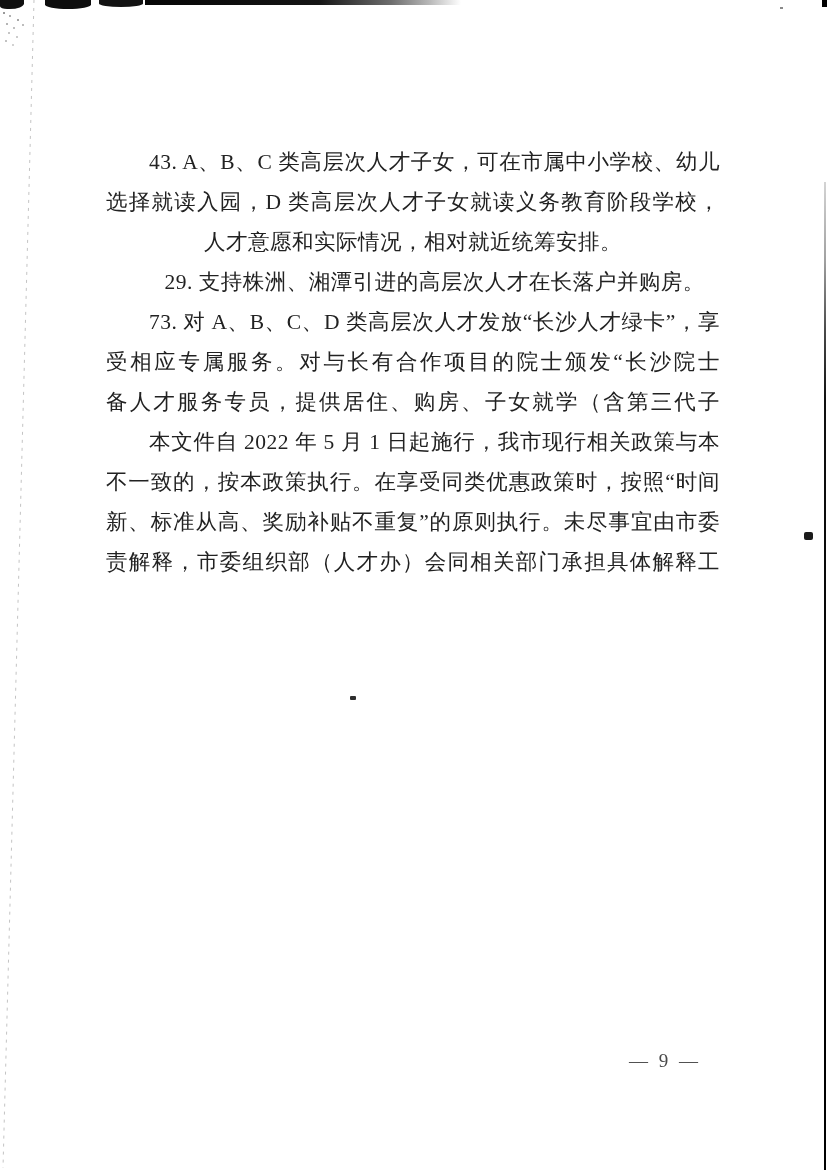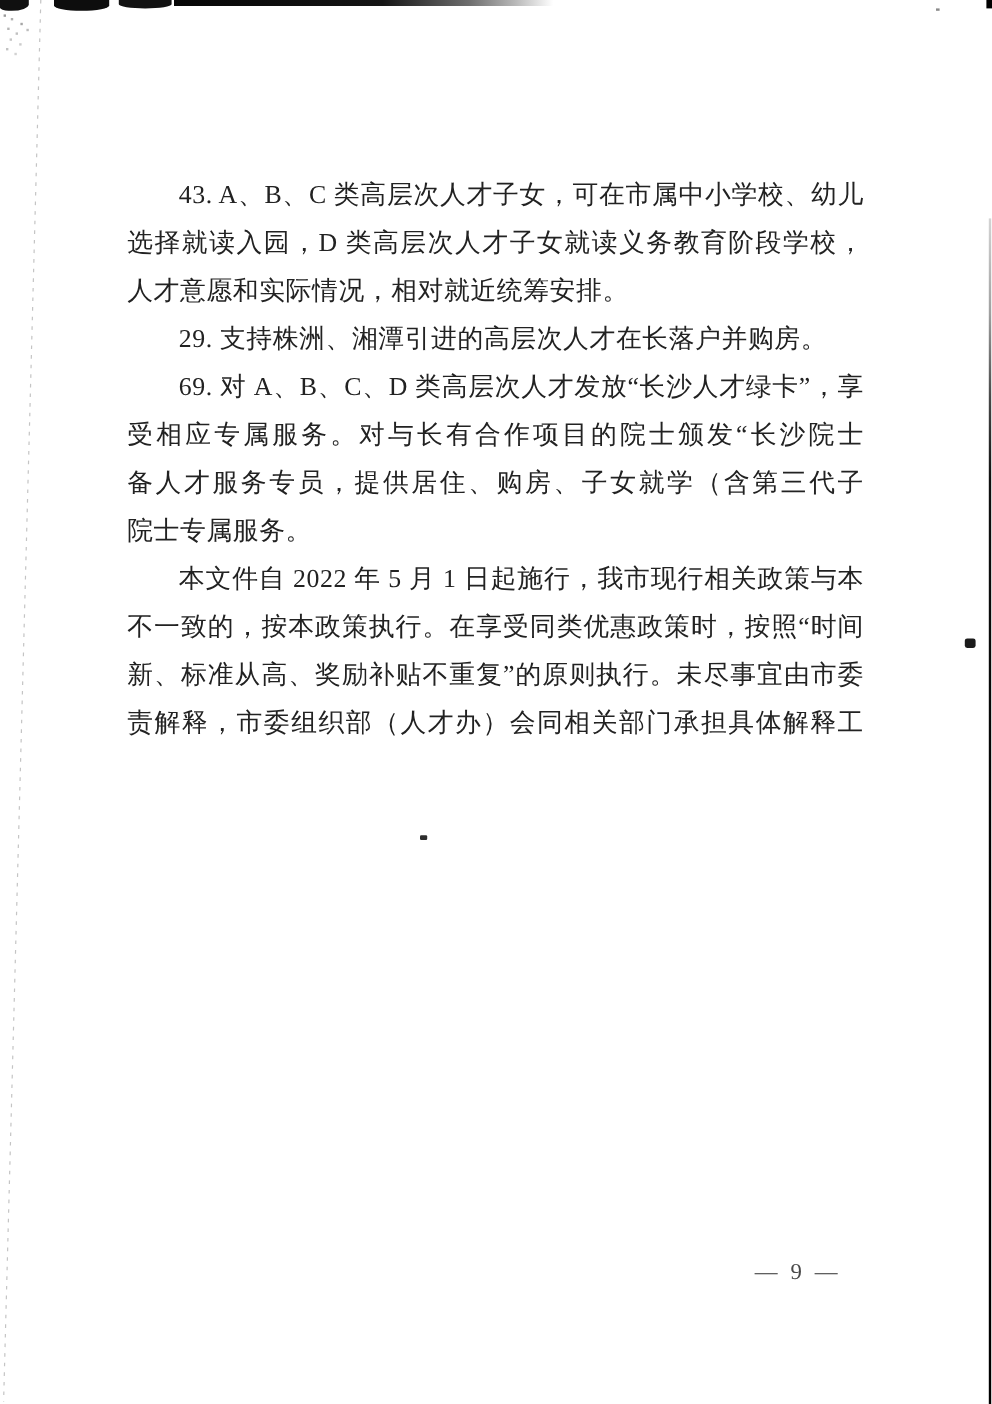--- a/index.html
+++ b/index.html
@@ -25,20 +25,21 @@
     width: 614px;
   }
   .line {
     height: 40px;
     line-height: 40px;
     font-size: 21.5px;
     letter-spacing: 0.5px;
     white-space: nowrap;
     overflow: hidden;
     color: #222222;
+    text-align: center;
   }
   .line.fill {
     white-space: normal;
     text-align: justify;
     text-align-last: justify;
     text-justify: inter-character;
   }
   .line.indent { padding-left: 43px; }
 
   
@@ -135,24 +136,23 @@
       <div class="line indent fill">43. A、B、C 类高层次人才子女，可在市属中小学校、幼儿园</div>
       <div class="line fill">选择就读入园，D 类高层次人才子女就读义务教育阶段学校，根据</div>
       <div class="line">人才意愿和实际情况，相对就近统筹安排。</div>
     </section>
 
     <section>
       <div class="line indent">29. 支持株洲、湘潭引进的高层次人才在长落户并购房。</div>
     </section>
 
     <section>
-      <div class="line indent fill">69. 对 A、B、C、D 类高层次人才发放“长沙人才绿卡”，享</div>
+      <div class="line indent fill">73. 对 A、B、C、D 类高层次人才发放“长沙人才绿卡”，享</div>
       <div class="line fill">受相应专属服务。对与长有合作项目的院士颁发“长沙院士卡”，配</div>
       <div class="line fill">备人才服务专员，提供居住、购房、子女就学（含第三代子女）等</div>
-      <div class="line">院士专属服务。</div>
     </section>
 
     <section>
       <div class="line indent fill">本文件自 2022 年 5 月 1 日起施行，我市现行相关政策与本政策</div>
       <div class="line fill">不一致的，按本政策执行。在享受同类优惠政策时，按照“时间从</div>
       <div class="line fill">新、标准从高、奖励补贴不重复”的原则执行。未尽事宜由市委负</div>
       <div class="line fill">责解释，市委组织部（人才办）会同相关部门承担具体解释工作。</div>
     </section>
 
   </div>

